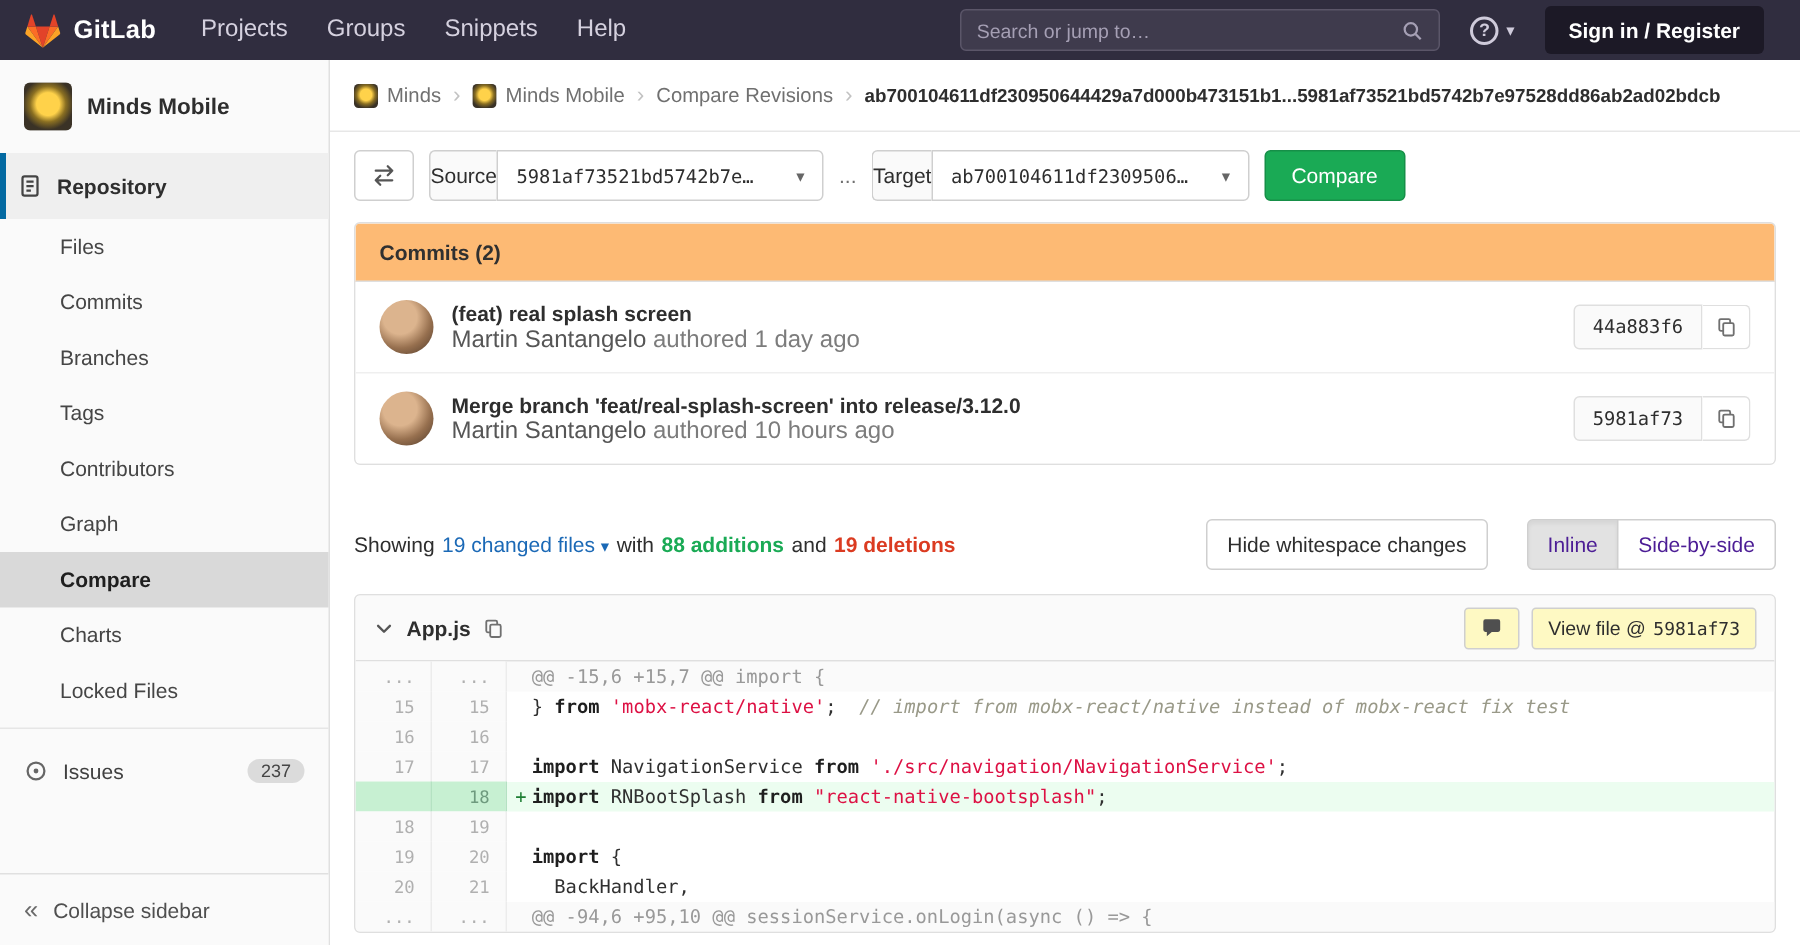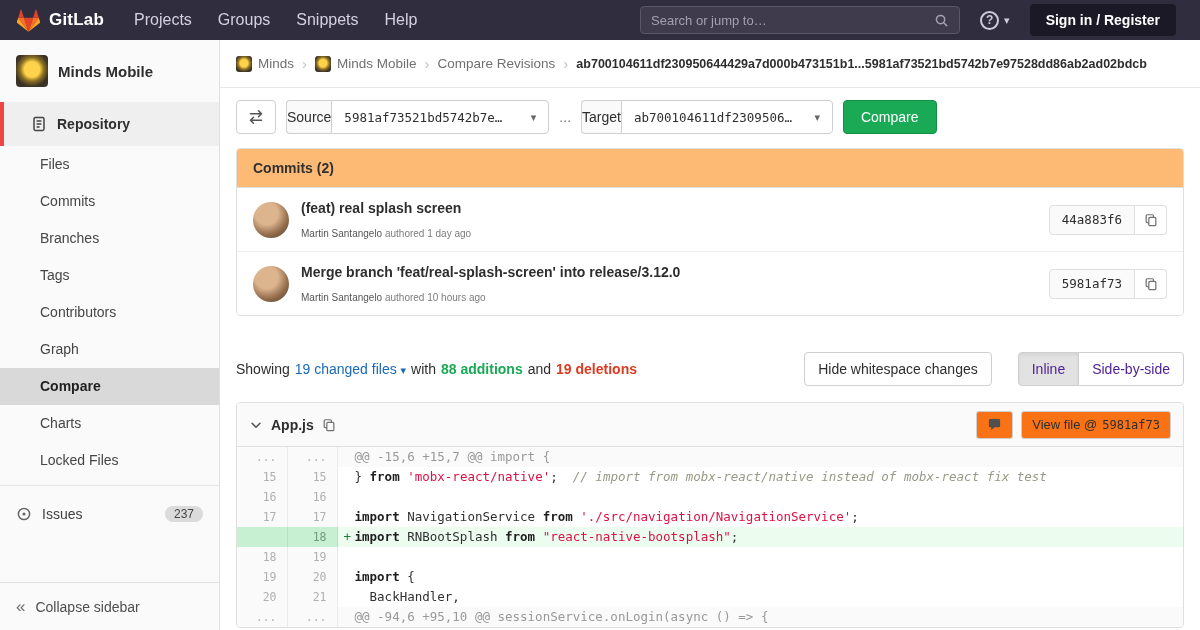--- a/index.html
+++ b/index.html
@@ -27,21 +27,21 @@
   .layout { display:flex; height:590px; }
 
   
   .sidebar { width:220px; background:#fafafa; border-right:1px solid #e0e0e0; position:relative; flex:none; }
   .project-header { display:flex; align-items:center; gap:10px; padding:15px 16px; }
   .project-avatar { width:32px; height:32px; border-radius:4px; flex:none;
     background:#2f2a20; background-image:radial-gradient(circle at 50% 45%, #ffd24a 0 32%, #8a6f22 50%, #3a3226 72%); }
   .project-name { font-size:15px; font-weight:700; color:#2e2e2e; }
   .side-item { display:flex; align-items:center; gap:10px; height:44px; padding:0 16px; color:#404040; font-size:14px; }
   .side-item svg { flex:none; }
-  .repo-parent { background:#efefef; border-left:4px solid #ef4444; padding-left:27px; font-weight:600; color:#2e2e2e; }
+  .repo-parent { background:#efefef; border-left:4px solid #0369a1; padding-left:8px; font-weight:600; color:#2e2e2e; }
   .sub-list { list-style:none; }
   .sub-list li { height:37px; line-height:37px; padding-left:40px; color:#454545; font-size:14px; cursor:pointer; }
   .sub-list li.active { background:#d9d9d9; font-weight:700; color:#1f1f1f; }
   .side-divider { border-top:1px solid #e6e6e6; margin:6px 0; }
   .badge { margin-left:auto; background:rgba(0,0,0,.12); color:#454545; font-size:12px; padding:1px 9px; border-radius:9px; }
   .collapse-bar { position:absolute; bottom:0; left:0; width:100%; height:48px; border-top:1px solid #e0e0e0; display:flex; align-items:center; gap:10px; padding:0 16px; color:#4f4f4f; cursor:pointer; background:#fafafa; }
   .collapse-glyph { font-size:17px; color:#6a6a6a; }
 
   
   .content { flex:1; min-width:0; }
@@ -64,21 +64,21 @@
 
   
   .panel { border:1px solid #dfdfdf; border-radius:4px; margin-top:14px; overflow:hidden; }
   .panel-header { background:#fdba74; border-bottom:1px solid #dfdfdf; padding:11px 16px; font-weight:600; font-size:14px; color:#303030; }
   .commit { display:flex; align-items:center; padding:12px 16px; background:#fff; }
   .commit + .commit { border-top:1px solid #efefef; }
   .commit-avatar { width:36px; height:36px; border-radius:50%; flex:none;
     background:radial-gradient(circle at 38% 32%, #dcb48e 0 34%, #97704f 62%, #4a3526 100%); }
   .commit-text { margin-left:12px; min-width:0; }
   .commit-title { font-weight:700; font-size:14px; color:#2e2e2e; display:block; }
-  .commit-meta { margin-top:12px; font-size:10px; color:#7c7c7c; }
+  .commit-meta { margin-top:1px; font-size:16px; color:#7c7c7c; }
   .commit-meta .author { color:#565656; }
   .sha-group { margin-left:auto; display:flex; height:30px; }
   .sha-label { border:1px solid #dfdfdf; border-radius:4px 0 0 4px; background:#fafafa; padding:0 12px; line-height:28px; font-family:"DejaVu Sans Mono", monospace; font-size:12.5px; color:#2e2e2e; }
   .sha-copy { border:1px solid #dfdfdf; border-left:none; border-radius:0 4px 4px 0; background:#fff; width:32px; display:flex; align-items:center; justify-content:center; cursor:pointer; }
 
   
   .summary-row { margin-top:36px; display:flex; align-items:center; gap:5px; font-size:14px; }
   .link-blue { color:#1b69b6; cursor:pointer; }
   .link-blue .caret { font-size:11px; }
   .add-count { color:#1aaa55; font-weight:700; }
@@ -89,21 +89,21 @@
   .seg { border:1px solid #cfcfcf; background:#fff; height:34px; padding:0 13px; font-size:14px; color:#4c1d95; cursor:pointer; font-family:"Liberation Sans", sans-serif; }
   .seg:first-child { border-radius:4px 0 0 4px; }
   .seg:last-child { border-radius:0 4px 4px 0; margin-left:-1px; }
   .seg.active { background:#e2e2e2; box-shadow:inset 0 2px 3px rgba(0,0,0,.06); }
 
   
   .diff-panel { margin-top:16px; }
   .diff-header { background:#fafafa; border-bottom:1px solid #dfdfdf; padding:8px 12px; display:flex; align-items:center; gap:8px; height:44px; }
   .file-name { font-weight:700; font-size:14px; color:#2e2e2e; }
   .diff-actions { margin-left:auto; display:flex; align-items:center; gap:8px; }
-  .btn-sm { border:1px solid #cfcfcf; background:#f97316; height:28px; padding:0 10px; border-radius:3px; font-size:13px; color:#2e2e2e; cursor:pointer; display:flex; align-items:center; gap:5px; font-family:"Liberation Sans", sans-serif; }
+  .btn-sm { border:1px solid #cfcfcf; background:#fef9c3; height:28px; padding:0 10px; border-radius:3px; font-size:13px; color:#2e2e2e; cursor:pointer; display:flex; align-items:center; gap:5px; font-family:"Liberation Sans", sans-serif; }
   .mono { font-family:"DejaVu Sans Mono", monospace; font-size:12px; }
   .diff-table { width:100%; border-collapse:collapse; table-layout:fixed; font-family:"DejaVu Sans Mono", monospace; font-size:12.5px; }
   .diff-table td { height:20px; line-height:20px; }
   td.ln { text-align:right; padding-right:10px; color:#b0b0b0; background:#fafafa; border-right:1px solid #ececec; font-size:11.5px; cursor:pointer; }
   td.code { padding-left:6px; white-space:pre; color:#303030; overflow:hidden; }
   .sign { display:inline-block; width:11px; }
   tr.match td.ln { color:#b0b0b0; }
   tr.match td.code { background:#fafafa; color:#999; }
   tr.addition td.ln { background:#c7f0d2; color:#6e9a7e; border-right-color:#b4e2c2; }
   tr.addition td.code { background:#ecfdf0; }

